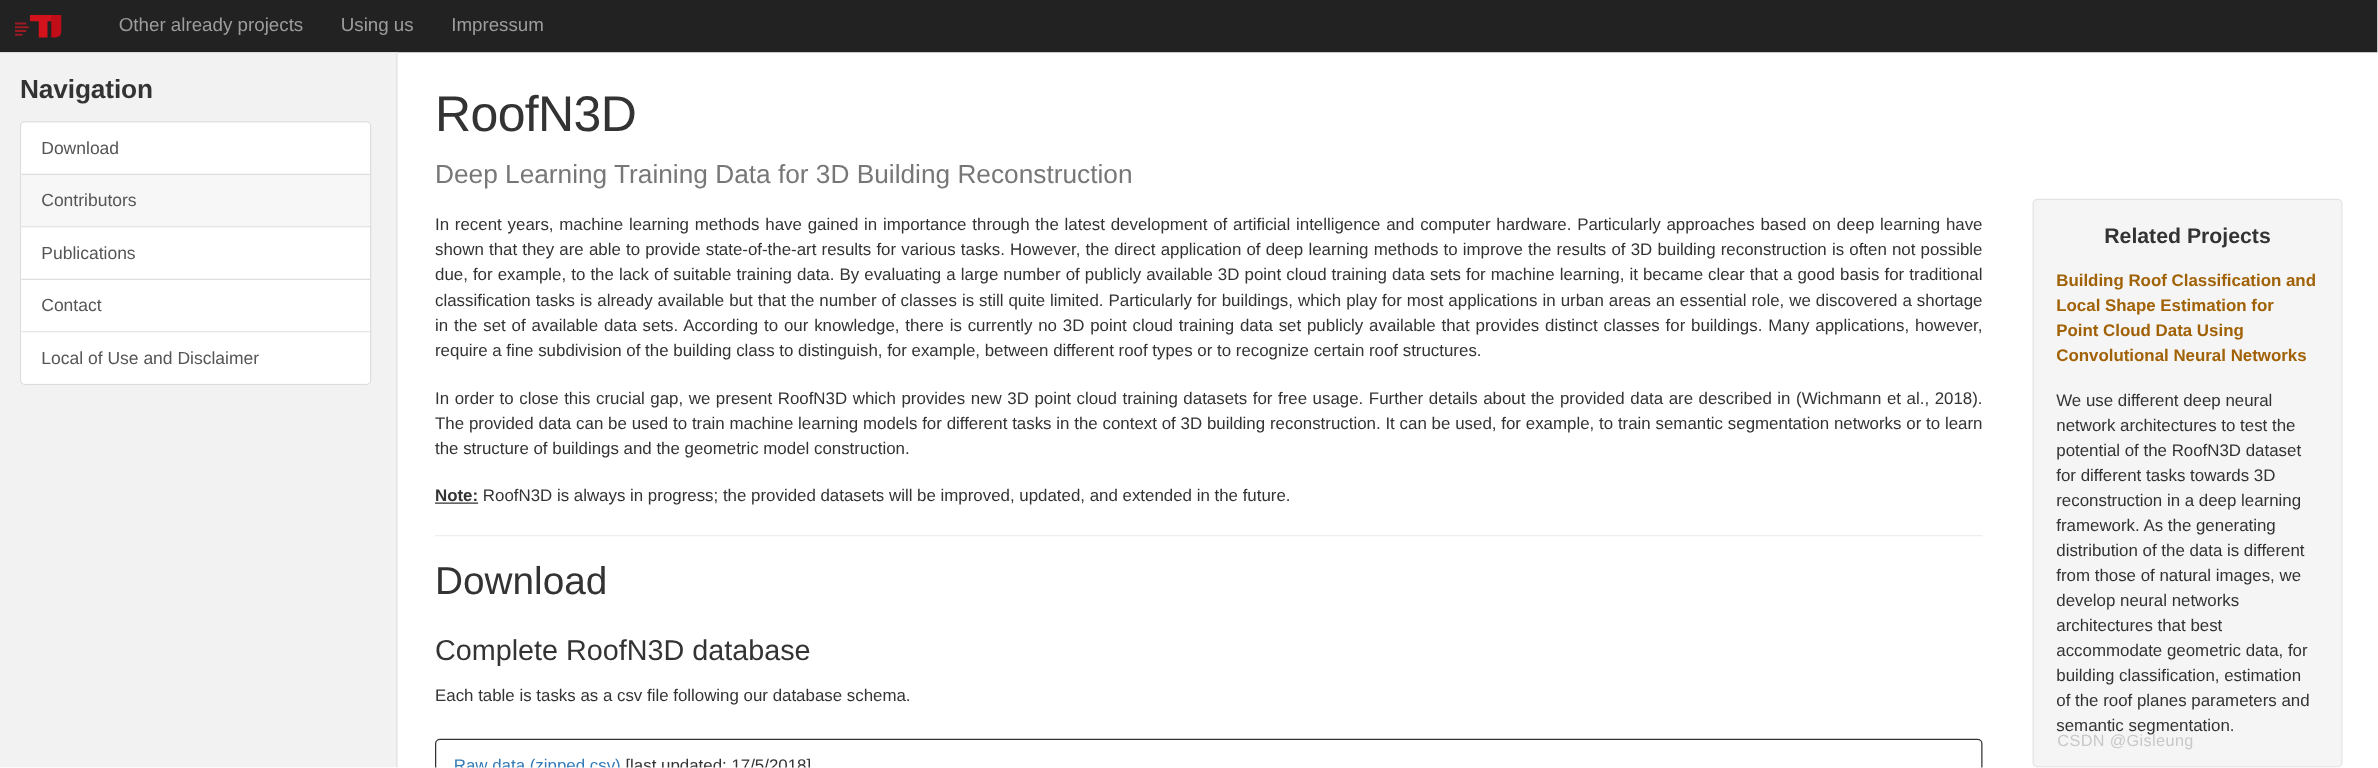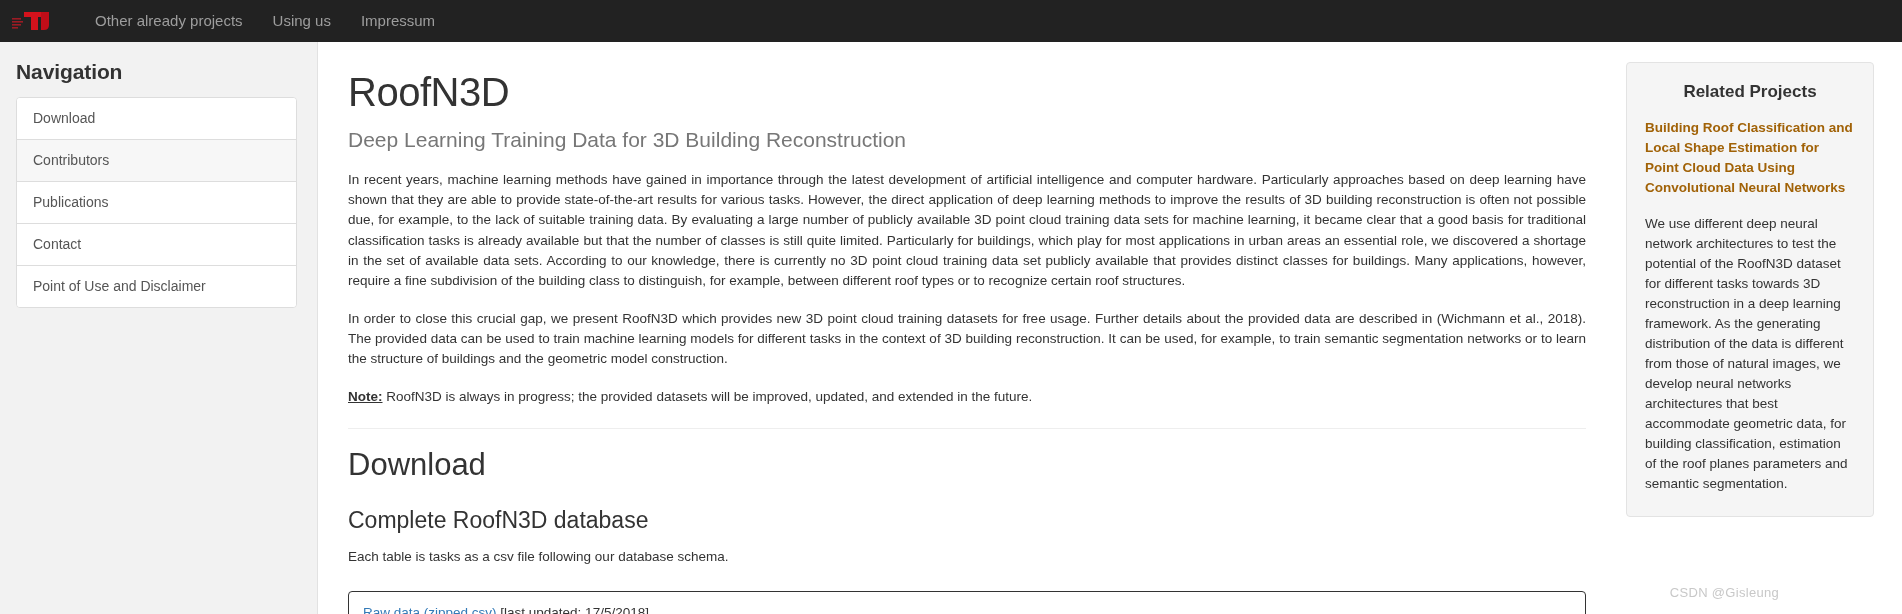--- a/index.html
+++ b/index.html
@@ -33,21 +33,21 @@
     padding: 0 15px;
     line-height: 42px;
     text-decoration: none;
     white-space: nowrap;
     cursor: pointer;
   }
 
   
   .page {
     display: flex;
-    align-items: flex-start;
+    align-items: flex-end;
     width: 1902px;
     height: 572px;
     background: #ffffff;
   }
 
   
   .sidebar {
     width: 318px;
     flex: none;
     background: #f2f2f2;
@@ -179,21 +179,21 @@
   .rb-project-body {
     font-size: 13.5px;
     color: #333333;
     line-height: 1.48;
     margin: 17px 0 0 0;
   }
 
   
   .watermark {
     position: absolute;
-    right: 123px;
+    right: 147px;
     bottom: 14px;
     color: #c8c8c8;
     font-size: 13px;
     letter-spacing: 0.3px;
     user-select: none;
   }
 </style>
 </head>
 <body>
 
@@ -217,21 +217,21 @@
 
 <div class="page">
 
   <aside class="sidebar">
     <div class="sidebar-title">Navigation</div>
     <nav class="nav-list">
       <div class="nav-item">Download</div>
       <div class="nav-item alt">Contributors</div>
       <div class="nav-item">Publications</div>
       <div class="nav-item">Contact</div>
-      <div class="nav-item">Point of Use and Disclaimer</div>
+      <div class="nav-item">Local of Use and Disclaimer</div>
     </nav>
   </aside>
 
   <main class="content">
     <h1 class="page-title">RoofN3D</h1>
     <h2 class="page-subtitle">Deep Learning Training Data for 3D Building Reconstruction</h2>
 
     <p class="para">In recent years, machine learning methods have gained in importance through the latest development of artificial intelligence and computer hardware. Particularly approaches based on deep learning have shown that they are able to provide state-of-the-art results for various tasks. However, the direct application of deep learning methods to improve the results of 3D building reconstruction is often not possible due, for example, to the lack of suitable training data. By evaluating a large number of publicly available 3D point cloud training data sets for machine learning, it became clear that a good basis for traditional classification tasks is already available but that the number of classes is still quite limited. Particularly for buildings, which play for most applications in urban areas an essential role, we discovered a shortage in the set of available data sets. According to our knowledge, there is currently no 3D point cloud training data set publicly available that provides distinct classes for buildings. Many applications, however, require a fine subdivision of the building class to distinguish, for example, between different roof types or to recognize certain roof structures.</p>
     <p class="para">In order to close this crucial gap, we present RoofN3D which provides new 3D point cloud training datasets for free usage. Further details about the provided data are described in (Wichmann et al., 2018). The provided data can be used to train machine learning models for different tasks in the context of 3D building reconstruction. It can be used, for example, to train semantic segmentation networks or to learn the structure of buildings and the geometric model construction.</p>
 

